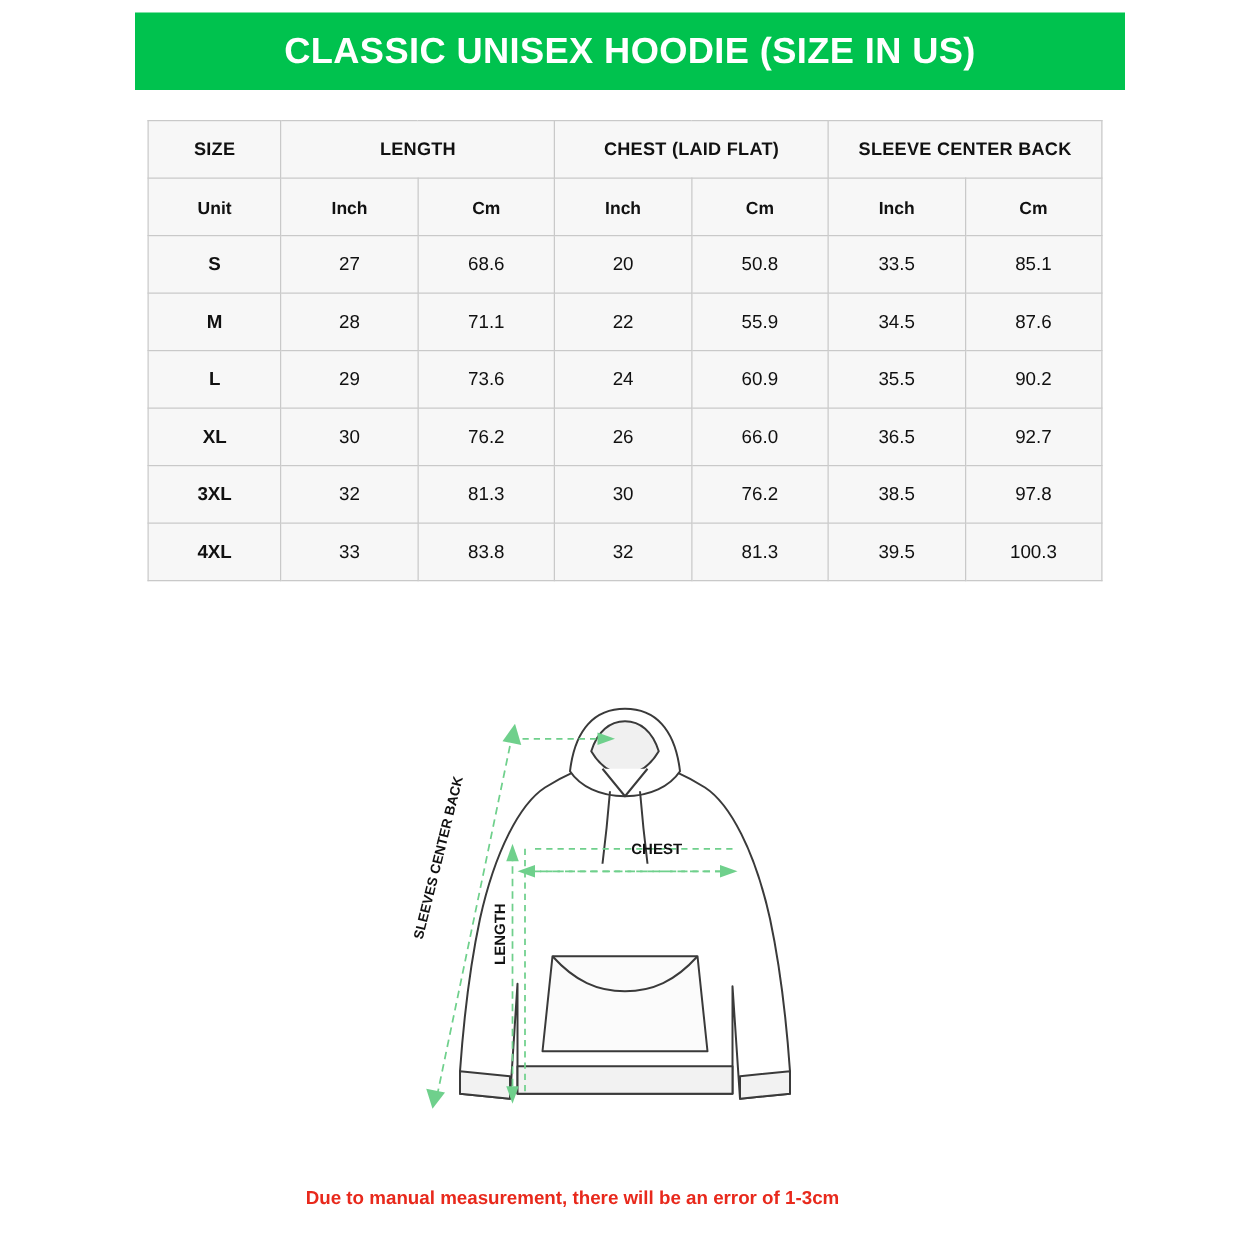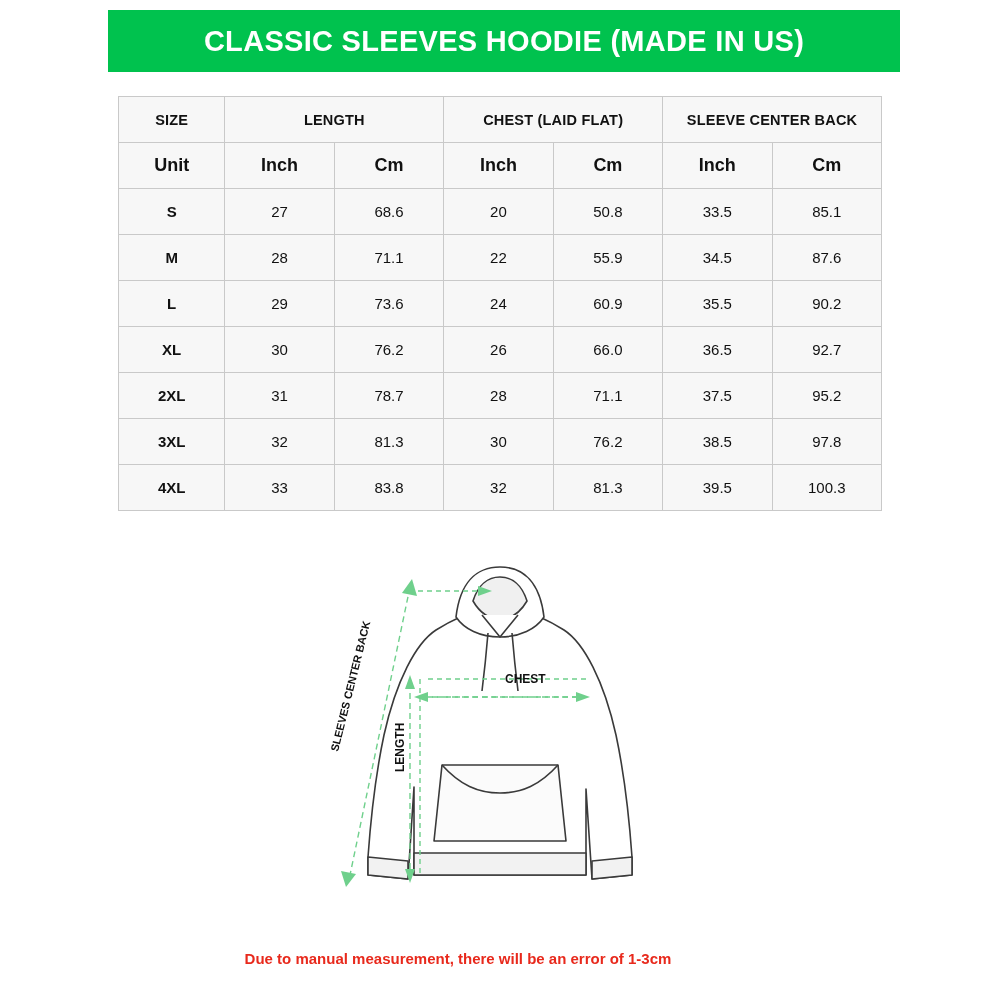--- a/index.html
+++ b/index.html
@@ -56,21 +56,21 @@
     height: 45px;
     font-weight: normal;
   }
   .size-table th {
     font-weight: bold;
     font-size: 14.5px;
     letter-spacing: 0.2px;
   }
   .size-table tr.unit-row td {
     font-weight: bold;
-    font-size: 18px;
+    font-size: 14px;
   }
   .size-table td.size-cell {
     font-weight: bold;
     font-size: 15px;
   }
   .col-size  { width: 106px; }
   .col-unit  { width: 109px; }
 
   
   .illustration {
@@ -91,21 +91,21 @@
     text-align: center;
     color: #e8291c;
     font-size: 15px;
     font-weight: bold;
   }
 </style>
 </head>
 <body>
 
 <div class="header-banner">
-  <div class="header-title">CLASSIC SLEEVES HOODIE (MADE IN US)</div>
+  <div class="header-title">CLASSIC UNISEX HOODIE (SIZE IN US)</div>
 </div>
 
 <table class="size-table">
   <colgroup>
     <col class="col-size">
       <col class="col-unit">
       <col class="col-unit">
     <col class="col-unit">
       <col class="col-unit">
       <col class="col-unit">
@@ -159,29 +159,20 @@
     <tr>
       <td class="size-cell">XL</td>
       <td>30</td>
       <td>76.2</td>
       <td>26</td>
       <td>66.0</td>
       <td>36.5</td>
       <td>92.7</td>
     </tr>
     <tr>
-      <td class="size-cell">2XL</td>
-      <td>31</td>
-      <td>78.7</td>
-      <td>28</td>
-      <td>71.1</td>
-      <td>37.5</td>
-      <td>95.2</td>
-    </tr>
-    <tr>
       <td class="size-cell">3XL</td>
       <td>32</td>
       <td>81.3</td>
       <td>30</td>
       <td>76.2</td>
       <td>38.5</td>
       <td>97.8</td>
     </tr>
     <tr>
       <td class="size-cell">4XL</td>

